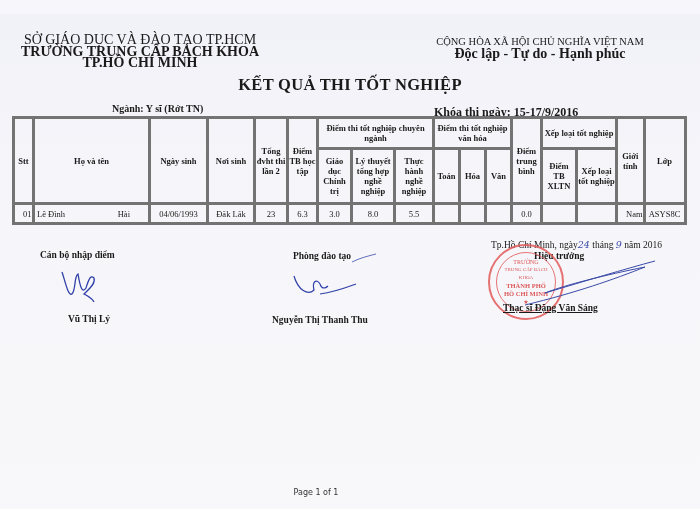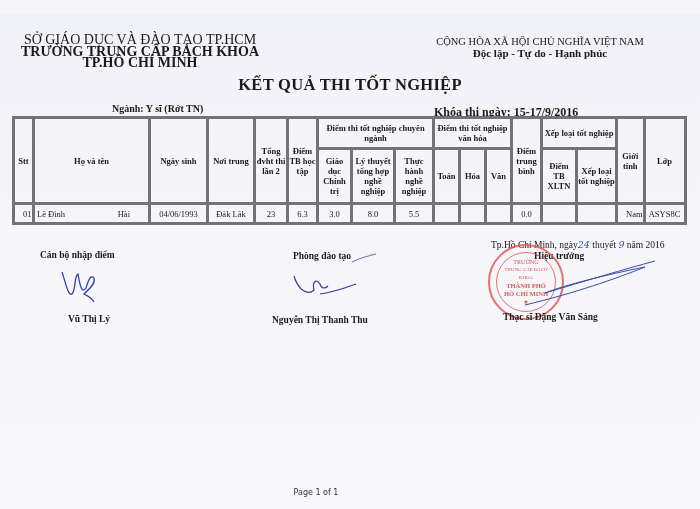--- a/index.html
+++ b/index.html
@@ -13,21 +13,21 @@
   .scan-tint {
     position:absolute; left:0; top:14px; width:700px; height:495px;
     background:linear-gradient(180deg,#f1f1f8 0%,#f6f6fa 40%,#f8f8fb 100%);
   }
   .abs { position:absolute; }
   .center { text-align:center; }
   .hdr-left { left:20px; top:34px; width:240px; font-size:14px; line-height:11.5px; }
   .hdr-left .bold { font-weight:bold; }
   .hdr-right { left:400px; top:36px; width:280px; font-size:10.5px; line-height:11.5px; }
   .hdr-right .line1 { font-weight:normal; }
-  .hdr-right .line2 { font-weight:bold; font-size:11px; }
+  .hdr-right .line2 { font-weight:bold; font-size:14px; }
   .doc-title { left:0; top:75px; width:700px; font-size:16.5px; font-weight:bold; letter-spacing:0.3px; }
   .major { left:112px; top:103px; font-size:10px; font-weight:bold; }
   .session { left:434px; top:105px; font-size:12px; font-weight:bold; }
 
   table.grid {
     position:absolute; left:12px; top:116px;
     border-collapse:collapse; table-layout:fixed;
     font-size:8.5px; line-height:10px;
   }
   table.grid td, table.grid th {
@@ -94,21 +94,21 @@
       <col style="width:35px">
       <col style="width:40px">
       <col style="width:27px">
     <col style="width:41px">
   </colgroup>
   <tbody>
       <tr style="height:31px">
     <td rowspan="2">Stt</td>
     <td rowspan="2">Họ và tên</td>
     <td rowspan="2">Ngày sinh</td>
-    <td rowspan="2">Nơi trung</td>
+    <td rowspan="2">Nơi sinh</td>
     <td rowspan="2">Tổng đvht thi lần 2</td>
     <td rowspan="2">Điểm TB học tập</td>
     <td colspan="3">Điểm thi tốt nghiệp chuyên ngành</td>
     <td colspan="3">Điểm thi tốt nghiệp văn hóa</td>
     <td rowspan="2">Điểm trung bình</td>
     <td colspan="2">Xếp loại tốt nghiệp</td>
     <td rowspan="2">Giới tính</td>
     <td rowspan="2">Lớp</td>
   </tr>
   <tr style="height:55px">
@@ -156,33 +156,33 @@
 
 <div class="abs sig" style="left:293px; top:251px;">Phòng đào tạo</div>
 <svg class="abs" style="left:290px; top:250px;" width="90" height="55" viewBox="0 0 90 55">
   <path d="M62 12 C70 8, 78 6, 86 4" fill="none" stroke="#3a4aa8" stroke-width="0.8"></path>
   <path d="M4 26 C8 40, 18 46, 24 40 C22 32, 26 28, 30 34 C32 40, 36 38, 38 36 M30 44 C45 42, 55 38, 66 34" fill="none" stroke="#2f3fa8" stroke-width="1.2"></path>
 </svg>
 <div class="abs sig" style="left:272px; top:315px;">Nguyễn Thị Thanh Thu</div>
 
 <div class="abs" style="left:491px; top:239px; font-size:9.5px; white-space:nowrap;">
   <span>Tp.Hồ Chí Minh, ngày</span><span class="handwrite">24</span>
-  <span>thuyết</span>
+  <span>tháng</span>
   <span class="handwrite">9</span>
   <span>năm 2016</span>
 </div>
 <div class="abs sig" style="left:534px; top:251px;">Hiệu trưởng</div>
 
 <div class="abs stamp">
   <div class="inner">
     <div>TRƯỜNG</div>
     <div style="font-size:5px;">TRUNG CẤP BÁCH KHOA</div>
     <div class="big">THÀNH PHỐ</div>
     <div class="big">HỒ CHÍ MINH</div>
     <div>★</div>
   </div>
 </div>
 <svg class="abs" style="left:505px; top:255px;" width="160" height="60" viewBox="0 0 160 60">
   <path d="M150 6 C120 14, 80 26, 40 38 C60 30, 100 20, 140 12 C110 24, 70 38, 20 50" fill="none" stroke="#3a4aa8" stroke-width="1"></path>
 </svg>
-<div class="abs sig" style="left:503px; top:312px;">Thạc sĩ Đặng Văn Sáng</div>
+<div class="abs sig" style="left:503px; top:303px;text-decoration:underline;">Thạc sĩ Đặng Văn Sáng</div>
 
 <div class="abs footer center">Page 1 of 1</div>
 
 </body></html>

